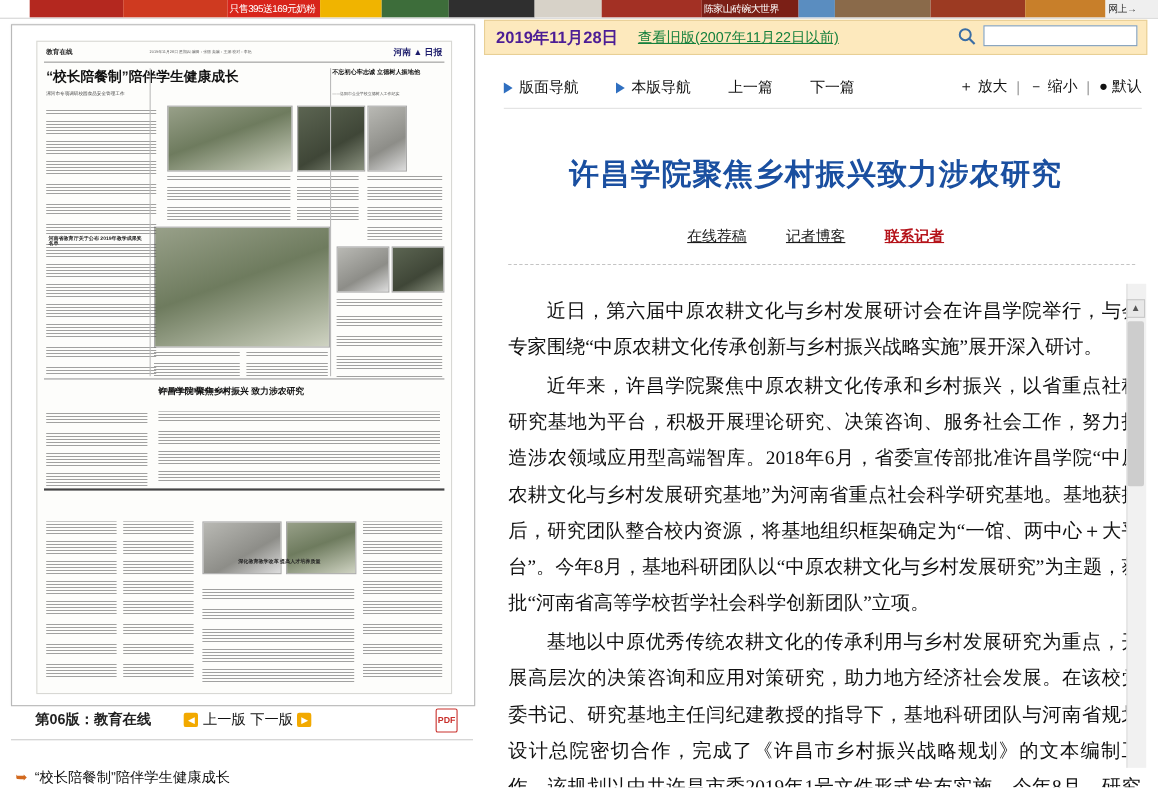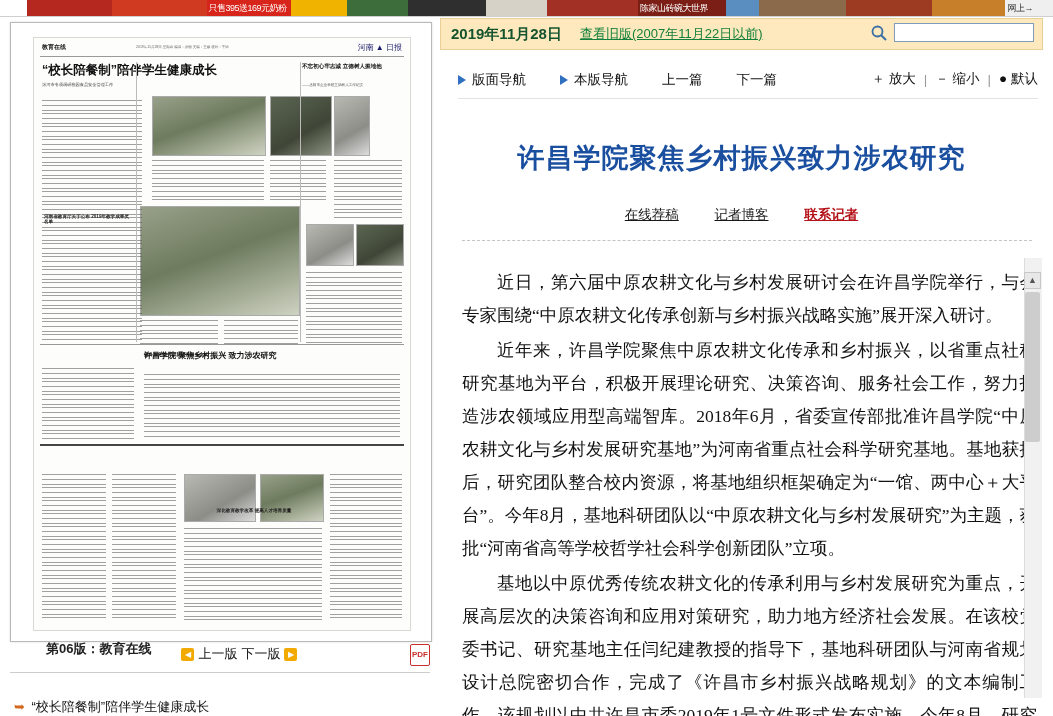--- a/index.html
+++ b/index.html
@@ -63,21 +63,21 @@
     overflow: hidden;
     font-size: 4px;
     color: #333;
   }
   .np-masthead {
     position: absolute; left: 6px; top: 4px; width: 364px; height: 14px;
     border-bottom: 1px solid #9a9a9a;
   }
   .np-mast-left { position: absolute; left: 2px; top: 1px; font-size: 6px; color: #222; font-weight: bold;}
   .np-mast-mid { position: absolute; left: 96px; top: 3px; font-size: 3.5px; color: #666;}
-  .np-mast-right { position: absolute; right: 2px; top: 0px; font-size: 8px; color: #1a1a6a; font-weight: normal;}
+  .np-mast-right { position: absolute; right: 2px; top: 0px; font-size: 8px; color: #1a1a6a; font-weight: bold;}
   .np-headline1 {
     position: absolute; left: 8px; top: 24px; width: 210px;
     font-size: 12.5px; font-weight: bold; color: #111; letter-spacing: 0px;
   }
   .np-sub1 { position: absolute; left: 8px; top: 44px; width: 210px; font-size: 4.2px; color: #444; }
   .np-head-right {
     position: absolute; left: 268px; top: 24px; width: 104px;
     font-size: 5.6px; font-weight: bold; color: #111; line-height: 9px;
   }
   .np-head-right2 {
@@ -106,25 +106,26 @@
   }
   .np-title3 {
     position:absolute; left: 8px; top: 414px; width: 360px;
     font-size: 11px; font-weight: bold; color:#111; text-align:center;
   }
   .np-smalltitle { position:absolute; font-size:4.6px; font-weight:bold; color:#222;}
 
   
   .paper-footer {
     position: absolute;
-    left: 24px;
+    left: 10px;
     top: 640px;
     width: 420px;
     height: 28px;
     display: flex;
+    align-items: center;
     font-size: 13px;
     color: #222;
   }
   .pf-label { margin-left: 22px; font-weight: bold; }
   .pf-nav { margin-left: 30px; display: flex; align-items: center; gap: 4px; }
   .arrow-box {
     display: inline-block;
     width: 13px; height: 13px;
     background: #f2a900;
     color: #fff;
@@ -175,21 +176,21 @@
     background: #fde9bd;
     border: 1px solid #e8cf95;
     box-sizing: border-box;
     display: flex;
     align-items: center;
   }
   .date-text {
     margin-left: 10px;
     font-size: 15px;
     font-weight: bold;
-    color: #14532d;
+    color: #4c1d95;
   }
   .old-version-link {
     margin-left: 18px;
     font-size: 13px;
     color: #15803d;
     text-decoration: underline;
   }
   .search-wrap {
     position: absolute;
     right: 8px; top: 4px;

